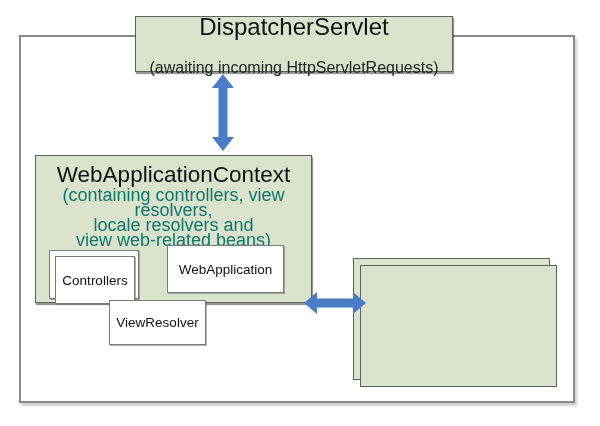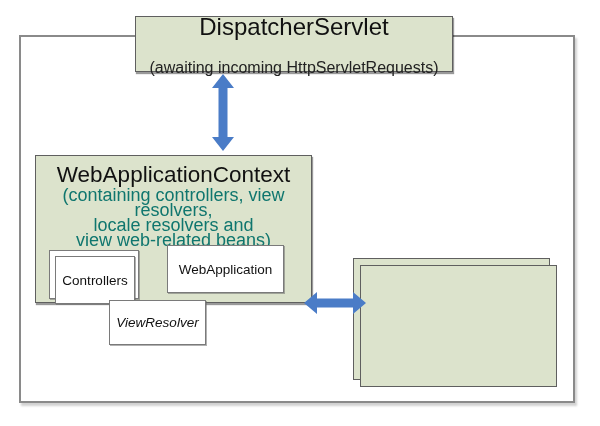--- a/index.html
+++ b/index.html
@@ -48,21 +48,21 @@
     background:#ffffff;
     border:1px solid #7a7a7a;
     box-shadow:1px 1px 0 rgba(100,100,100,0.5);
     box-sizing:border-box;
     display:flex;align-items:center;justify-content:center;
     font-size:13.5px;color:#111;
   }
   .controllers-back{left:13px;top:94px;width:90px;height:49px;z-index:1;}
   .controllers-front{left:19px;top:100px;width:80px;height:48px;z-index:2;}
   .handler-mapping{left:131px;top:89px;width:117px;height:48px;z-index:2;}
-  .view-resolver{left:73px;top:144px;width:97px;height:45px;z-index:3;font-style:italic;}
+  .view-resolver{left:73px;top:144px;width:97px;height:45px;z-index:3;}
   
   .stack-layer{
     position:absolute;
     background:#dce3cc;
     border:1px solid #5f5f5f;
     box-sizing:border-box;
   }
   .stack-back{left:353px;top:258px;width:197px;height:122px;z-index:1;}
   .stack-mid{left:360px;top:265px;width:197px;height:122px;z-index:2;}
   .stack-front{

